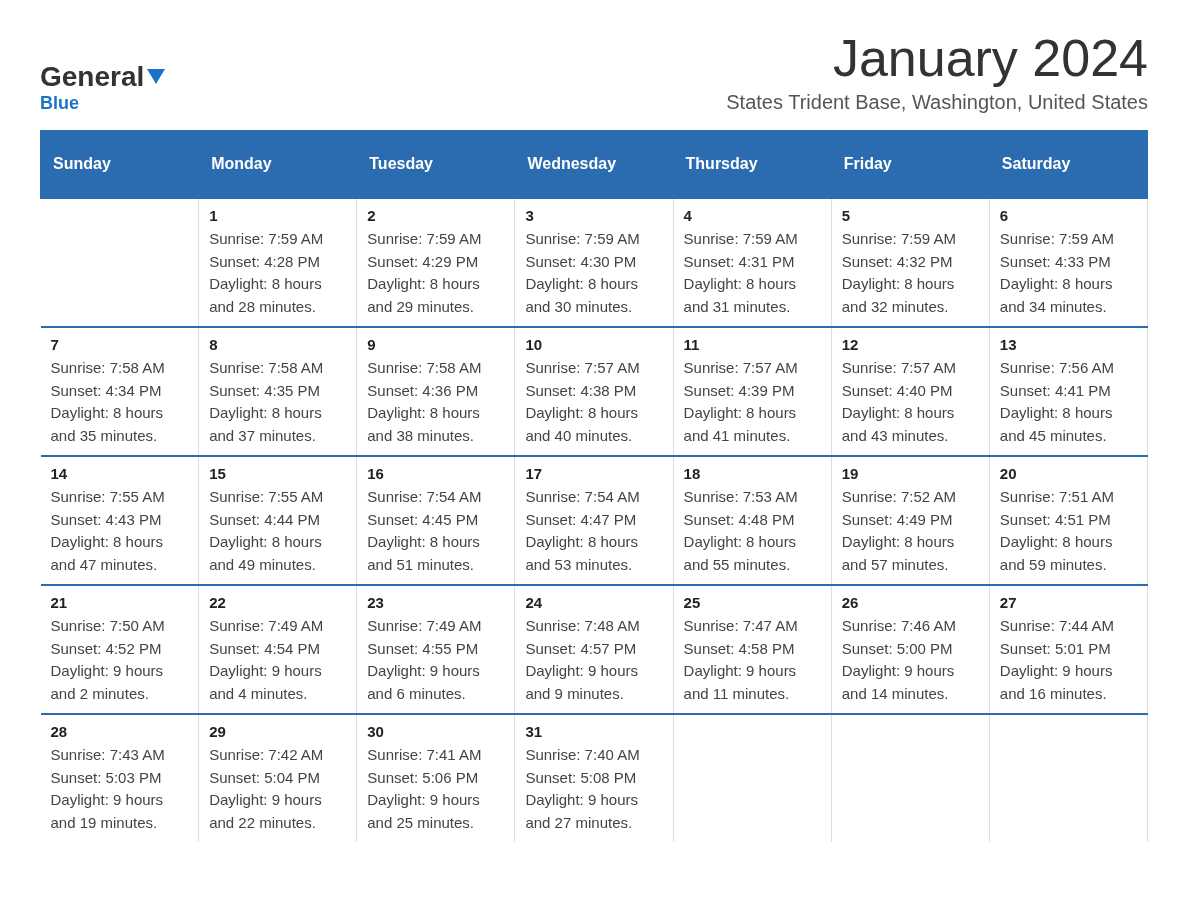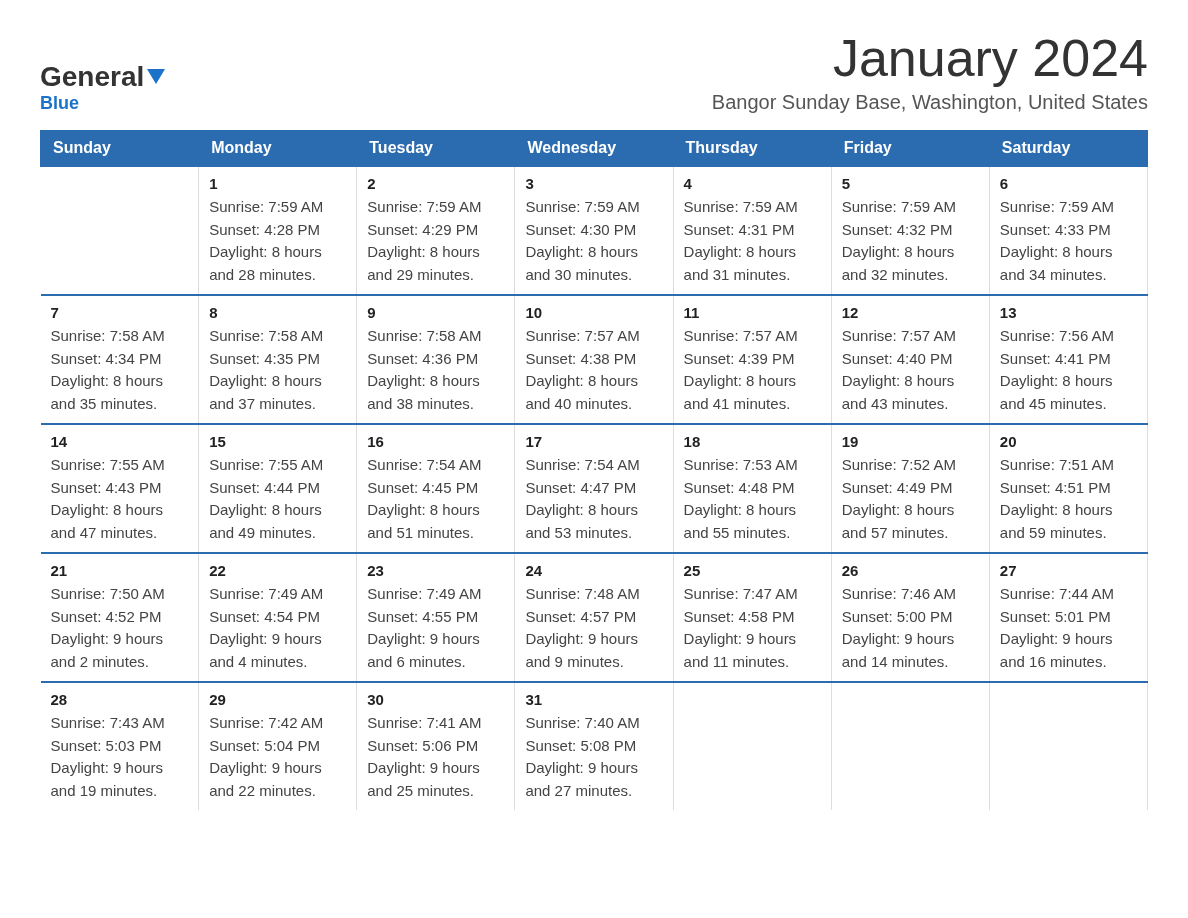--- a/index.html
+++ b/index.html
@@ -50,21 +50,21 @@
     .calendar {
       width: 100%;
       border-collapse: collapse;
       margin-top: 16px;
     }
     .calendar thead tr th {
       background-color: #2b6cb0;
       color: white;
       font-size: 16px;
       font-weight: 600;
-      padding: 8px 12px;
+      padding: 24px 12px;
       text-align: left;
       border: 1px solid #2b6cb0;
     }
     .calendar tbody tr td {
       vertical-align: top;
       padding: 8px 10px;
       border-top: 2px solid #2b6cb0;
       border-right: 1px solid #ddd;
       border-bottom: none;
       border-left: none;
@@ -97,21 +97,21 @@
 
 <div class="header-top">
   <div class="logo">
     <div class="logo-text">
       General<span style="display:inline-block;width:0;height:0;border-left:9px solid transparent;border-right:9px solid transparent;border-top:15px solid #1a73c8;margin-left:3px;vertical-align:middle;position:relative;top:-2px;"></span>
     </div>
     <div class="logo-line2">Blue</div>
   </div>
   <div class="title-block">
     <div class="main-title">January 2024</div>
-    <div class="subtitle">Bangor Sunday Base, Washington, United States</div>
+    <div class="subtitle">States Trident Base, Washington, United States</div>
   </div>
 </div>
 
 <table class="calendar">
   <thead>
     <tr>
     <th>Sunday</th>
         <th>Monday</th>
         <th>Tuesday</th>
         <th>Wednesday</th>

